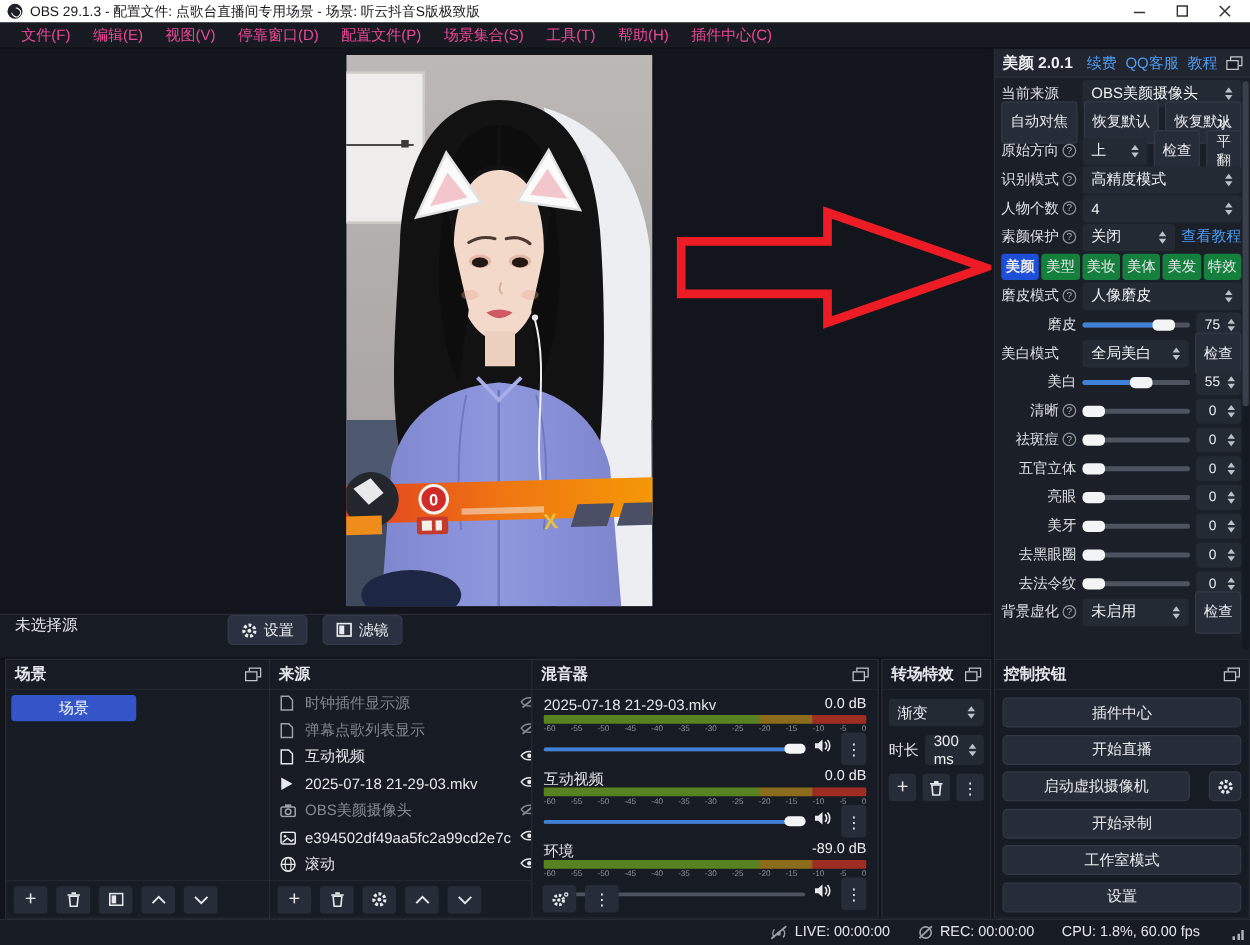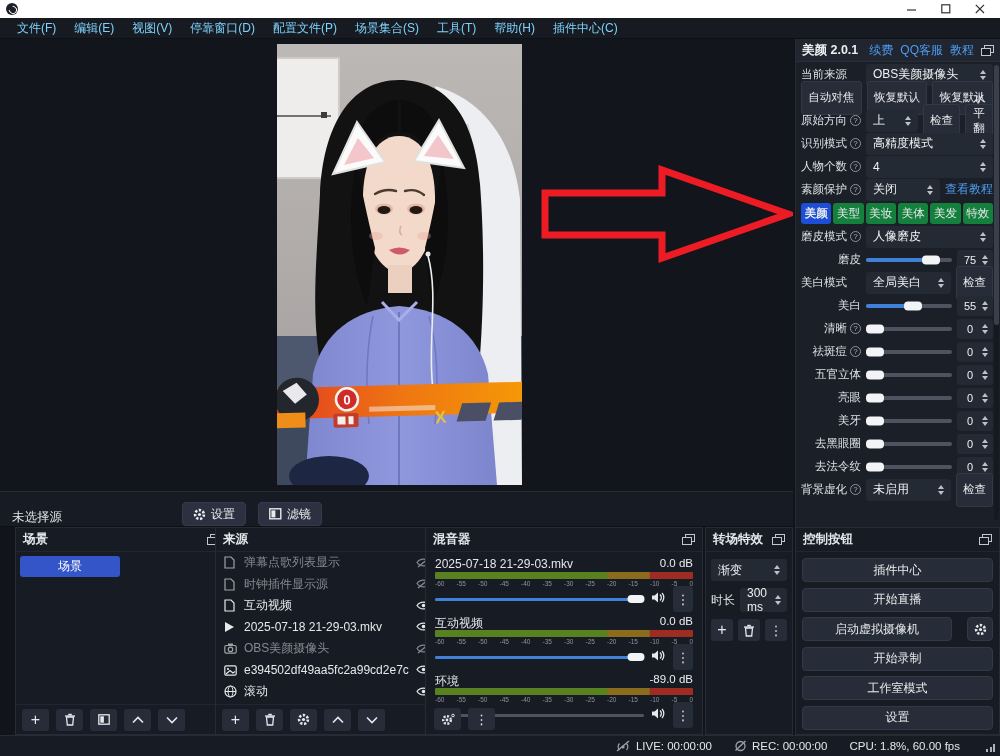--- a/index.html
+++ b/index.html
@@ -14,31 +14,31 @@
              position:relative; flex:none; }
   .obslogo::after { content:""; position:absolute; left:3px; top:2.5px; width:6px; height:6px;
              border:1.3px solid #fff; border-radius:50%; border-left-color:transparent; transform:rotate(40deg); }
   .wtitle { font-size:11px; color:#19191c; white-space:nowrap; }
   .wbtns { margin-left:auto; display:flex; gap:22px; padding-right:8px; }
   .wbtn { width:12px; height:12px; display:flex; align-items:center; justify-content:center; color:#333; }
 
   
   .menubar { position:absolute; left:0; top:18px; width:1000px; height:21px; background:#171a21;
              display:flex; align-items:center; padding-left:8px; border-bottom:1px solid #0d1015; }
-  .mitem { font-size:12px; color:#7dd3fc; padding:0 9px; cursor:default; }
+  .mitem { font-size:12px; color:#ec4899; padding:0 9px; cursor:default; }
 
   
   .canvas { position:absolute; left:0; top:39px; width:793px; height:452px; background:#12151c; overflow:hidden; }
   .video { position:absolute; left:277px; top:5px; width:245px; height:441px; }
   .arrow { position:absolute; left:540px; top:119px; width:256px; height:108px; }
 
   
   .contextbar { position:absolute; left:0; top:491px; width:793px; height:36px; background:#171b23;
                 border-top:1px solid #262b34; border-bottom:1px solid #0d1015;
-                display:flex; align-items:flex-end; padding:0 12px; }
+                display:flex; align-items:flex-start; padding:0 12px; }
   .ctx-label { font-size:12.5px; color:#e3e6ea; margin-right:120px; }
   .ctx-btn { height:24px; background:#2b3140; border:1px solid #343b4a; border-radius:4px; color:#e8eaec;
              font-size:12px; display:inline-flex; align-items:center; gap:5px; padding:0 10px; margin-right:12px;
              font-family:inherit; }
 
   
   .dock { position:absolute; top:527px; height:208px; background:#171b23; border:1px solid #262b34; }
   .dhead { height:24px; display:flex; align-items:center; justify-content:space-between;
            padding:0 7px; border-bottom:1px solid #22272f; }
   .dtitle { font-size:12.5px; font-weight:bold; color:#e3e6ea; }
@@ -46,21 +46,21 @@
             display:flex; align-items:center; gap:7px; padding:0 6px; }
   .tbtn { width:27px; height:22px; background:#272d38; border-radius:3px; display:inline-flex;
           align-items:center; justify-content:center; color:#dfe2e6; }
   .popout { width:13px; height:11px; position:relative; flex:none; }
   .popout::before { content:""; position:absolute; right:0; top:0; width:8px; height:6px; border:1px solid #c2c6cd; }
   .popout::after  { content:""; position:absolute; left:0; bottom:0; width:8px; height:6px; border:1px solid #c2c6cd; background:#171b23; }
   .plus::after { content:"+"; font-size:16px; color:#e6e8eb; line-height:1; }
   .kebab::after { content:"\22EE"; font-size:13px; color:#e6e8eb; }
 
   
-  .scenes { left:15px; width:213px; }
+  .scenes { left:4px; width:213px; }
   .scene-item { margin:4px; width:100px; height:21px; background:#3355c8; border-radius:3px;
                 font-size:12px; color:#fff; display:flex; align-items:center; justify-content:center; }
 
   
   .sources { left:215px; width:244px; }
   .srcrow { height:21.5px; display:flex; align-items:center; padding:0 8px; gap:7px; }
   .srcname { flex:1; font-size:12px; color:#e6e8eb; white-space:nowrap; overflow:hidden; }
   .srcrow.hidden .srcname { color:#84888f; }
   .sic { width:13px; height:13px; flex:none; display:flex; align-items:center; }
 
@@ -141,20 +141,21 @@
                padding-right:26px; gap:8px; font-size:11.5px; color:#e3e6ea; }
   .sb-item { display:flex; align-items:center; gap:5px; margin-right:14px; }
   .netbars { position:absolute; right:5px; bottom:4px; display:flex; align-items:flex-end; gap:1.5px; }
   .netbars i { width:2px; background:#aeb3ba; display:block; }
 </style>
 </head>
 <body>
 
 <div class="titlebar">
   <span class="obslogo"></span>
+  <span class="wtitle">OBS 29.1.3 - 配置文件: 点歌台直播间专用场景 - 场景: 听云抖音S版极致版</span>
   <span class="wbtns">
     <span class="wbtn">
         <svg width="10" height="10">
           <line x1="0" y1="6" x2="9" y2="6" stroke="#333" stroke-width="1.2"></line>
         </svg>
       </span>
     <span class="wbtn">
         <svg width="10" height="10">
           <rect x="0.8" y="0.8" width="8" height="8" fill="none" stroke="#333" stroke-width="1.2"></rect>
         </svg>
@@ -610,45 +611,45 @@
     <span class="dtitle">来源</span>
     <span class="popout"></span>
   </div>
 
   <div class="srcrow hidden">
     <span class="sic">
         <svg width="11" height="13">
           <path d="M1 1 h6 l3 3 v8 h-9 z" fill="none" stroke="#9ea3aa" stroke-width="1.2"></path>
         </svg>
       </span>
+    <span class="srcname">时钟插件显示源</span>
+    <span><svg width="15" height="11">
+          <path d="M1 5.5 c3-4.5 10-4.5 13 0 c-3 4.5-10 4.5-13 0 z" fill="none" stroke="#84888f" stroke-width="1.2"></path>
+          <line x1="2" y1="10" x2="13" y2="1" stroke="#84888f" stroke-width="1.4"></line>
+        </svg></span>
+    <span><svg width="12" height="13">
+          <rect x="2" y="6" width="8" height="6" rx="1" fill="#e6e8eb"></rect>
+          <path d="M4 6 V4 a2 2 0 0 1 4 0 V6" fill="none" stroke="#e6e8eb" stroke-width="1.4"></path>
+        </svg></span>
+  </div>
+
+  <div class="srcrow hidden">
+    <span class="sic">
+        <svg width="11" height="13">
+          <path d="M1 1 h6 l3 3 v8 h-9 z" fill="none" stroke="#9ea3aa" stroke-width="1.2"></path>
+        </svg>
+      </span>
     <span class="srcname">弹幕点歌列表显示</span>
     <span><svg width="15" height="11">
           <path d="M1 5.5 c3-4.5 10-4.5 13 0 c-3 4.5-10 4.5-13 0 z" fill="none" stroke="#84888f" stroke-width="1.2"></path>
           <line x1="2" y1="10" x2="13" y2="1" stroke="#84888f" stroke-width="1.4"></line>
         </svg></span>
     <span><svg width="12" height="13">
           <rect x="2" y="6" width="8" height="6" rx="1" fill="#d7dade"></rect>
           <path d="M4 6 V4 a2.4 2.4 0 0 1 4.8 -0.6" fill="none" stroke="#d7dade" stroke-width="1.4"></path>
-        </svg></span>
-  </div>
-
-  <div class="srcrow hidden">
-    <span class="sic">
-        <svg width="11" height="13">
-          <path d="M1 1 h6 l3 3 v8 h-9 z" fill="none" stroke="#9ea3aa" stroke-width="1.2"></path>
-        </svg>
-      </span>
-    <span class="srcname">时钟插件显示源</span>
-    <span><svg width="15" height="11">
-          <path d="M1 5.5 c3-4.5 10-4.5 13 0 c-3 4.5-10 4.5-13 0 z" fill="none" stroke="#84888f" stroke-width="1.2"></path>
-          <line x1="2" y1="10" x2="13" y2="1" stroke="#84888f" stroke-width="1.4"></line>
-        </svg></span>
-    <span><svg width="12" height="13">
-          <rect x="2" y="6" width="8" height="6" rx="1" fill="#e6e8eb"></rect>
-          <path d="M4 6 V4 a2 2 0 0 1 4 0 V6" fill="none" stroke="#e6e8eb" stroke-width="1.4"></path>
         </svg></span>
   </div>
 
   <div class="srcrow">
     <span class="sic">
         <svg width="11" height="13">
           <path d="M1 1 h6 l3 3 v8 h-9 z" fill="none" stroke="#e6e8eb" stroke-width="1.2"></path>
         </svg>
       </span>
     <span class="srcname">互动视频</span>

